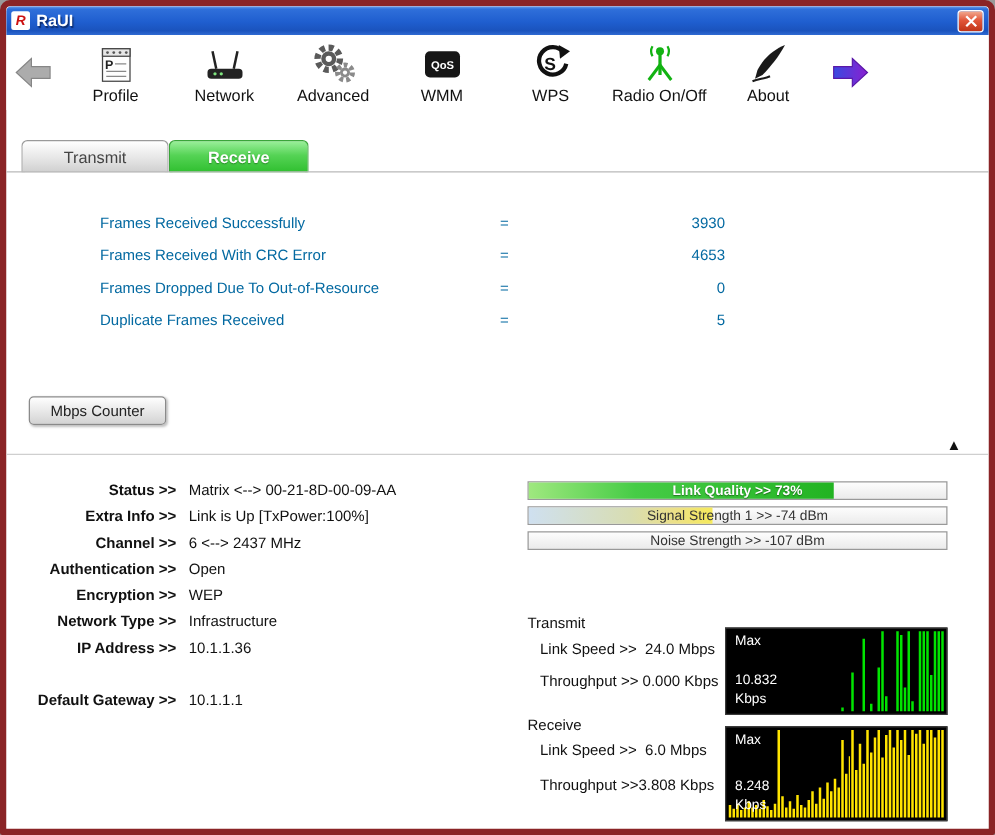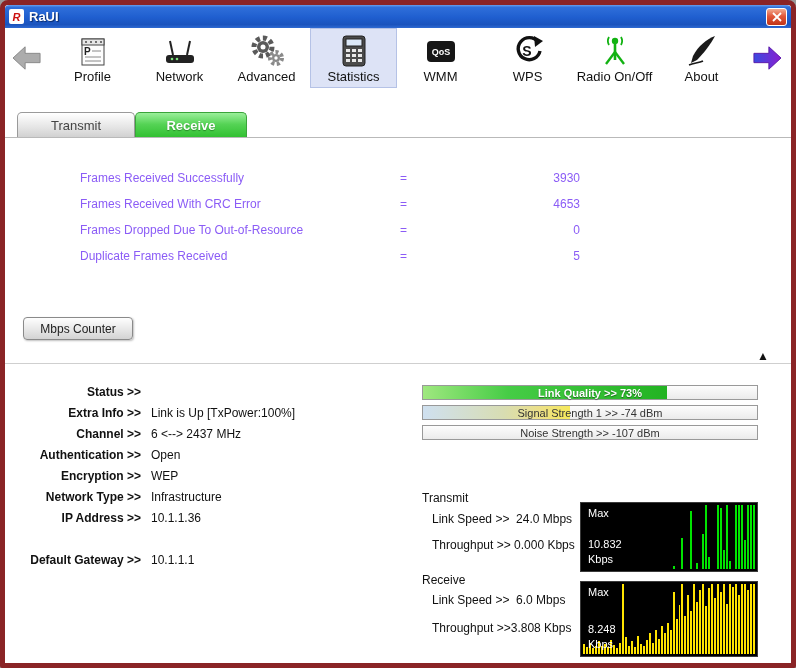--- a/index.html
+++ b/index.html
@@ -55,21 +55,21 @@
     border-radius:5px 5px 0 0; cursor:pointer;
   }
   .tab-transmit{ left:12px; width:118px; color:#444;
     background:linear-gradient(180deg,#ffffff 0%,#e6e6e6 55%,#cfcfcf 100%); }
   .tab-receive{ left:130px; width:112px; color:#fff; font-weight:bold;
     border-color:#3aa43a; text-shadow:0 1px 1px rgba(0,60,0,.45);
     background:linear-gradient(180deg,#9aef9a 0%,#55d355 45%,#2fbf2f 100%); }
   .tab-baseline{ position:absolute; top:132px; left:0; right:0; height:1px; background:#b9b9b9; }
 
   
-  .stat-row{ position:absolute; left:75px; width:500px; display:flex; font-size:12px; color:#8b5cf6; }
+  .stat-row{ position:absolute; left:75px; width:500px; display:flex; font-size:12px; color:#0369a1; }
   .stat-label{ flex:0 0 320px; }
   .stat-eq{ flex:0 0 30px; }
   .stat-value{ flex:1; text-align:right; }
 
   .reset-btn{
     position:absolute; left:18px; top:312px; width:110px; height:23px;
     font-size:12px; color:#222; font-family:inherit; cursor:pointer;
     background:linear-gradient(180deg,#fefefe 0%,#e9e9e9 50%,#d3d3d3 100%);
     border:1px solid #8a8a8a; border-radius:4px;
     box-shadow:1px 1px 2px rgba(0,0,0,.25);
@@ -175,38 +175,20 @@
           <circle cx="14" cy="13" r="6" fill="#5a5a5a"></circle>
           <circle cx="14" cy="13" r="2.5" fill="#fff"></circle>
           <circle cx="27" cy="24" r="6" fill="none" stroke="#8a8a8a" stroke-width="4" stroke-dasharray="3 2.4"></circle>
           <circle cx="27" cy="24" r="4" fill="#8a8a8a"></circle>
           <circle cx="27" cy="24" r="1.7" fill="#fff"></circle>
         </svg>
       </div>
       <div class="tool-label">Advanced</div>
     </div>
 
-    <div class="tool-item active">
-      <div class="tool-icon">
-        <svg width="30" height="34" viewBox="0 0 30 34">
-          <rect x="4" y="2" width="22" height="30" rx="3" fill="#4a4a4a" stroke="#222"></rect>
-          <rect x="7" y="5" width="16" height="7" fill="#dce8f8" stroke="#222"></rect>
-          <rect x="7" y="15" width="4" height="3" fill="#e8e8e8"></rect>
-            <rect x="13" y="15" width="4" height="3" fill="#e8e8e8"></rect>
-            <rect x="19" y="15" width="4" height="3" fill="#e8e8e8"></rect>
-          <rect x="7" y="20" width="4" height="3" fill="#e8e8e8"></rect>
-            <rect x="13" y="20" width="4" height="3" fill="#e8e8e8"></rect>
-            <rect x="19" y="20" width="4" height="3" fill="#e8e8e8"></rect>
-          <rect x="7" y="25" width="4" height="3" fill="#e8e8e8"></rect>
-            <rect x="13" y="25" width="4" height="3" fill="#e8e8e8"></rect>
-            <rect x="19" y="25" width="4" height="3" fill="#e8e8e8"></rect>
-        </svg>
-      </div>
-      <div class="tool-label">Statistics</div>
-    </div>
 
     <div class="tool-item">
       <div class="tool-icon">
         <svg width="34" height="34" viewBox="0 0 34 34">
           <rect x="3" y="7" width="28" height="21" rx="4" fill="#161616"></rect>
           <text x="17" y="21" fill="#fff" font-size="9" font-weight="bold" text-anchor="middle">QoS</text>
         </svg>
       </div>
       <div class="tool-label">WMM</div>
     </div>
@@ -284,20 +266,21 @@
     <span class="stat-value">5</span>
   </div>
 
   <button class="reset-btn">Mbps Counter</button>
 
   <div class="divider"></div>
   <button class="collapse-arrow">▲</button>
 
   <div class="srow" style="top:380px">
     <span class="slabel">Status &gt;&gt;</span>
+    <span class="svalue">Matrix &lt;--&gt; 00-21-8D-00-09-AA</span>
   </div>
   <div class="srow" style="top:401px">
     <span class="slabel">Extra Info &gt;&gt;</span>
     <span class="svalue">Link is Up [TxPower:100%]</span>
   </div>
   <div class="srow" style="top:422px">
     <span class="slabel">Channel &gt;&gt;</span>
     <span class="svalue">6 &lt;--&gt; 2437 MHz</span>
   </div>
   <div class="srow" style="top:443px">

